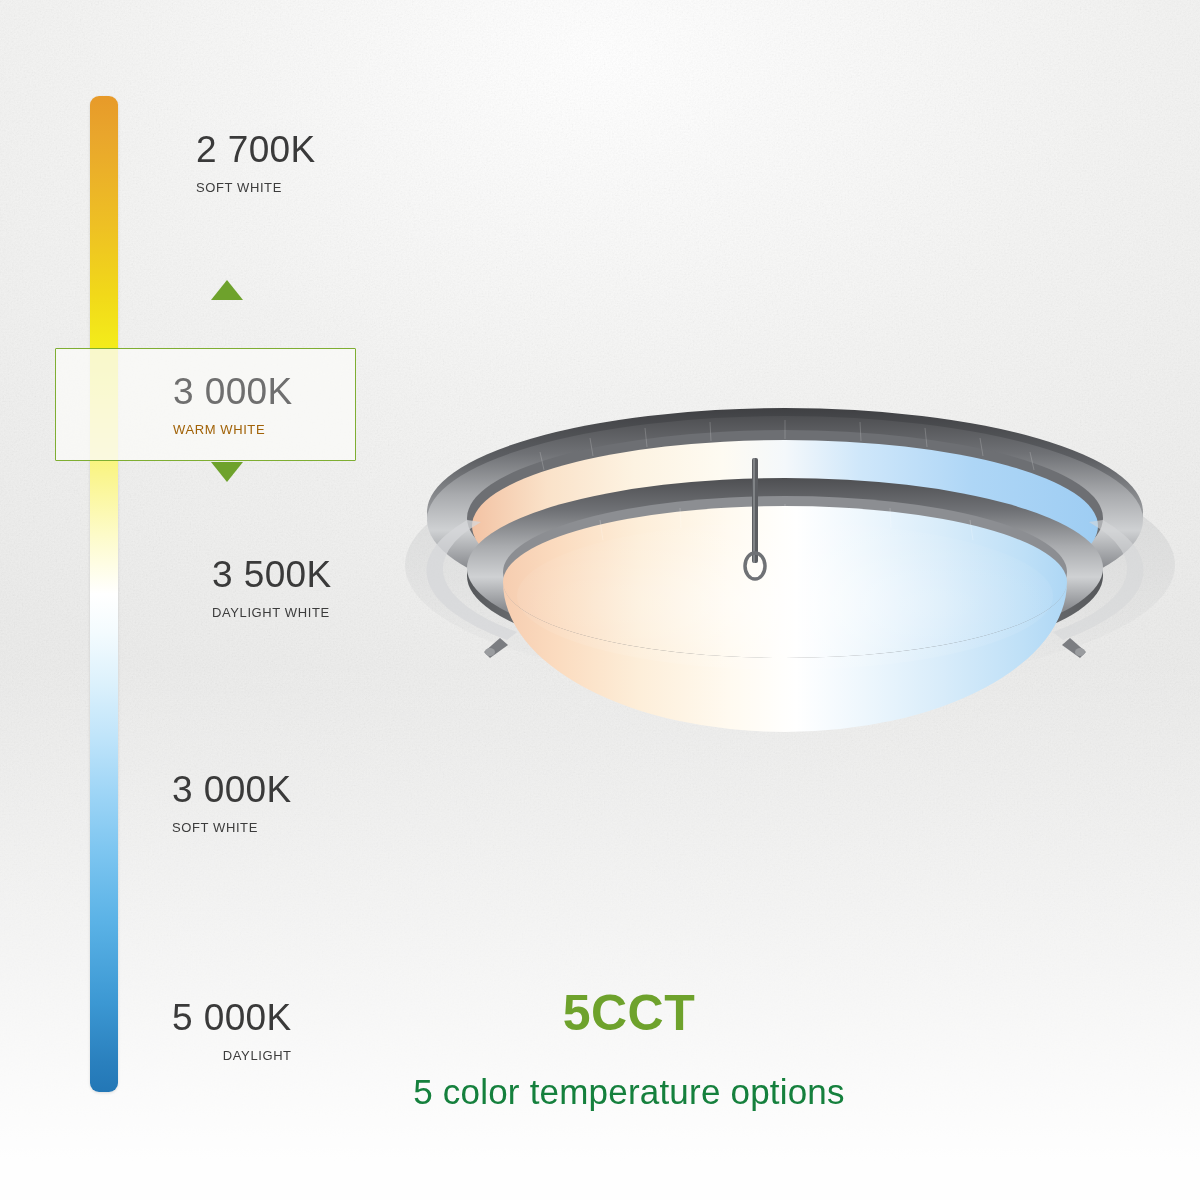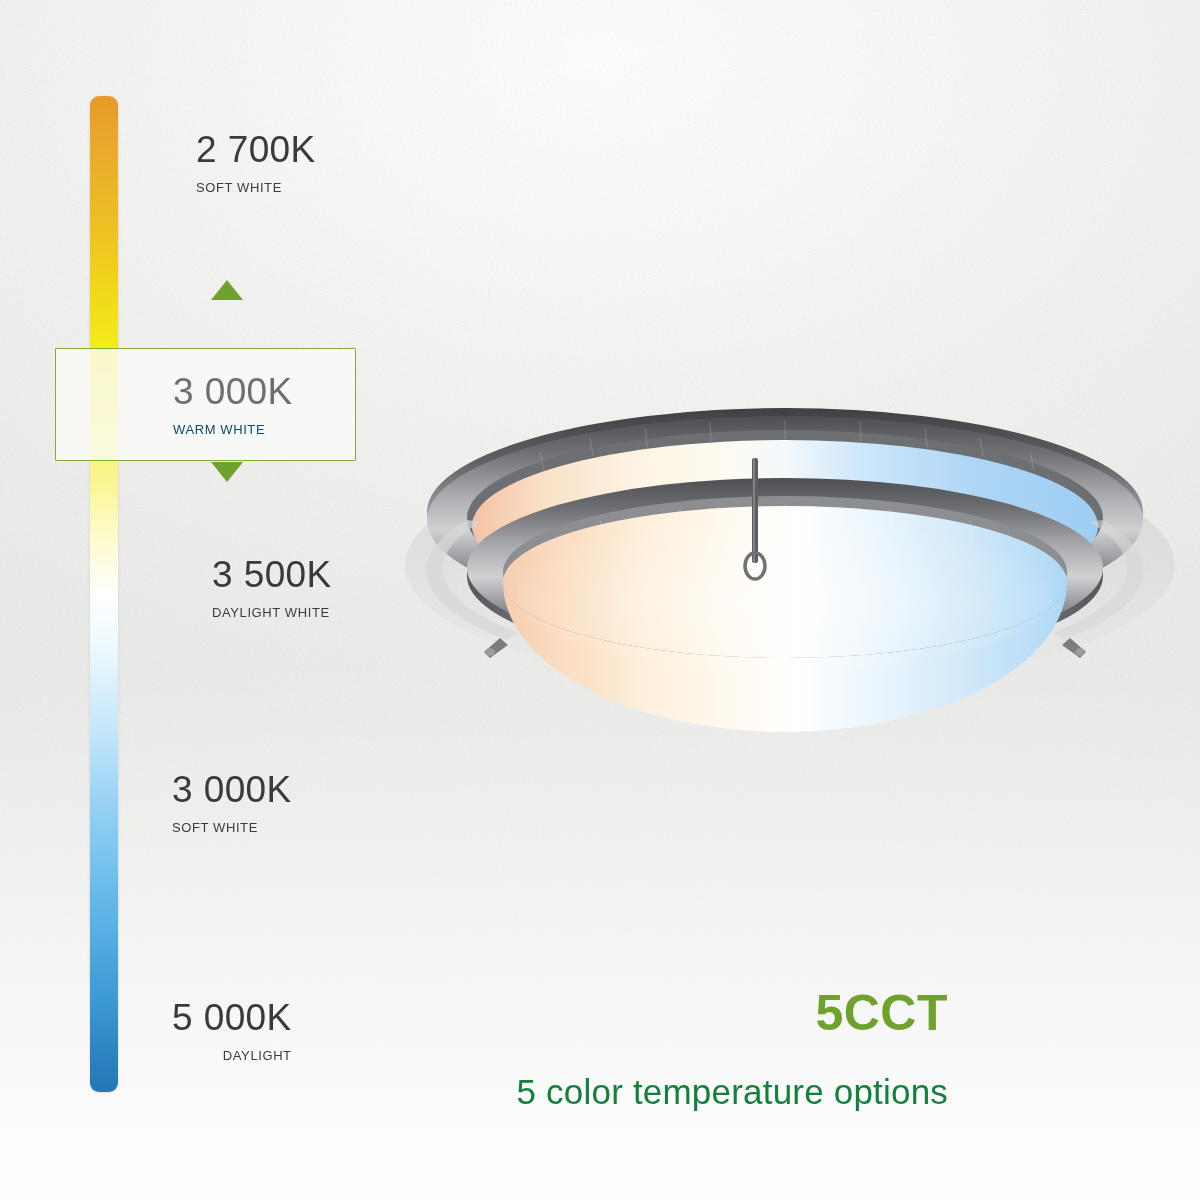--- a/index.html
+++ b/index.html
@@ -71,41 +71,41 @@
   
   #highlight-card{
     position:absolute;left:55px;top:324px;width:301px;height:113px;
     border:1.6px solid #7fae32;border-radius:1px;
     background:rgba(250,250,248,.80);
     box-sizing:border-box;
     margin-top:24px;
   }
   #row-3000{position:absolute;left:117px;top:24px;}
   #row-3000 .cct-temp{color:#6f6f6f;}
-  #row-3000 .cct-name{color:#0c4a6e;}
+  #row-3000 .cct-name{color:#a16207;}
 
   
   .arrow{position:absolute;width:0;height:0;}
   #arrow-up{
     left:211px;top:280px;
     border-left:16px solid transparent;border-right:16px solid transparent;
     border-bottom:20px solid #6ea22c;
   }
   #arrow-down{
     left:211px;top:462px;
     border-left:16px solid transparent;border-right:16px solid transparent;
     border-top:20px solid #6ea22c;
   }
 
   
   #lamp{position:absolute;left:390px;top:400px;width:790px;height:350px;}
   #lamp svg{width:100%;height:100%;display:block;overflow:visible;}
 
   
-  #caption{position:absolute;left:0;top:988px;width:948px;text-align:right;}
+  #caption{position:absolute;left:0;top:988px;width:948px;text-align:center;}
   #caption-main{
     font-size:50px;font-weight:700;color:#6ea22c;letter-spacing:.5px;
     line-height:1;margin-left:310px;
   }
   #caption-sub{
     font-size:35px;color:#15803d;letter-spacing:.2px;line-height:1;
     margin-top:36px;margin-left:310px;
   }
 </style>
 </head>

